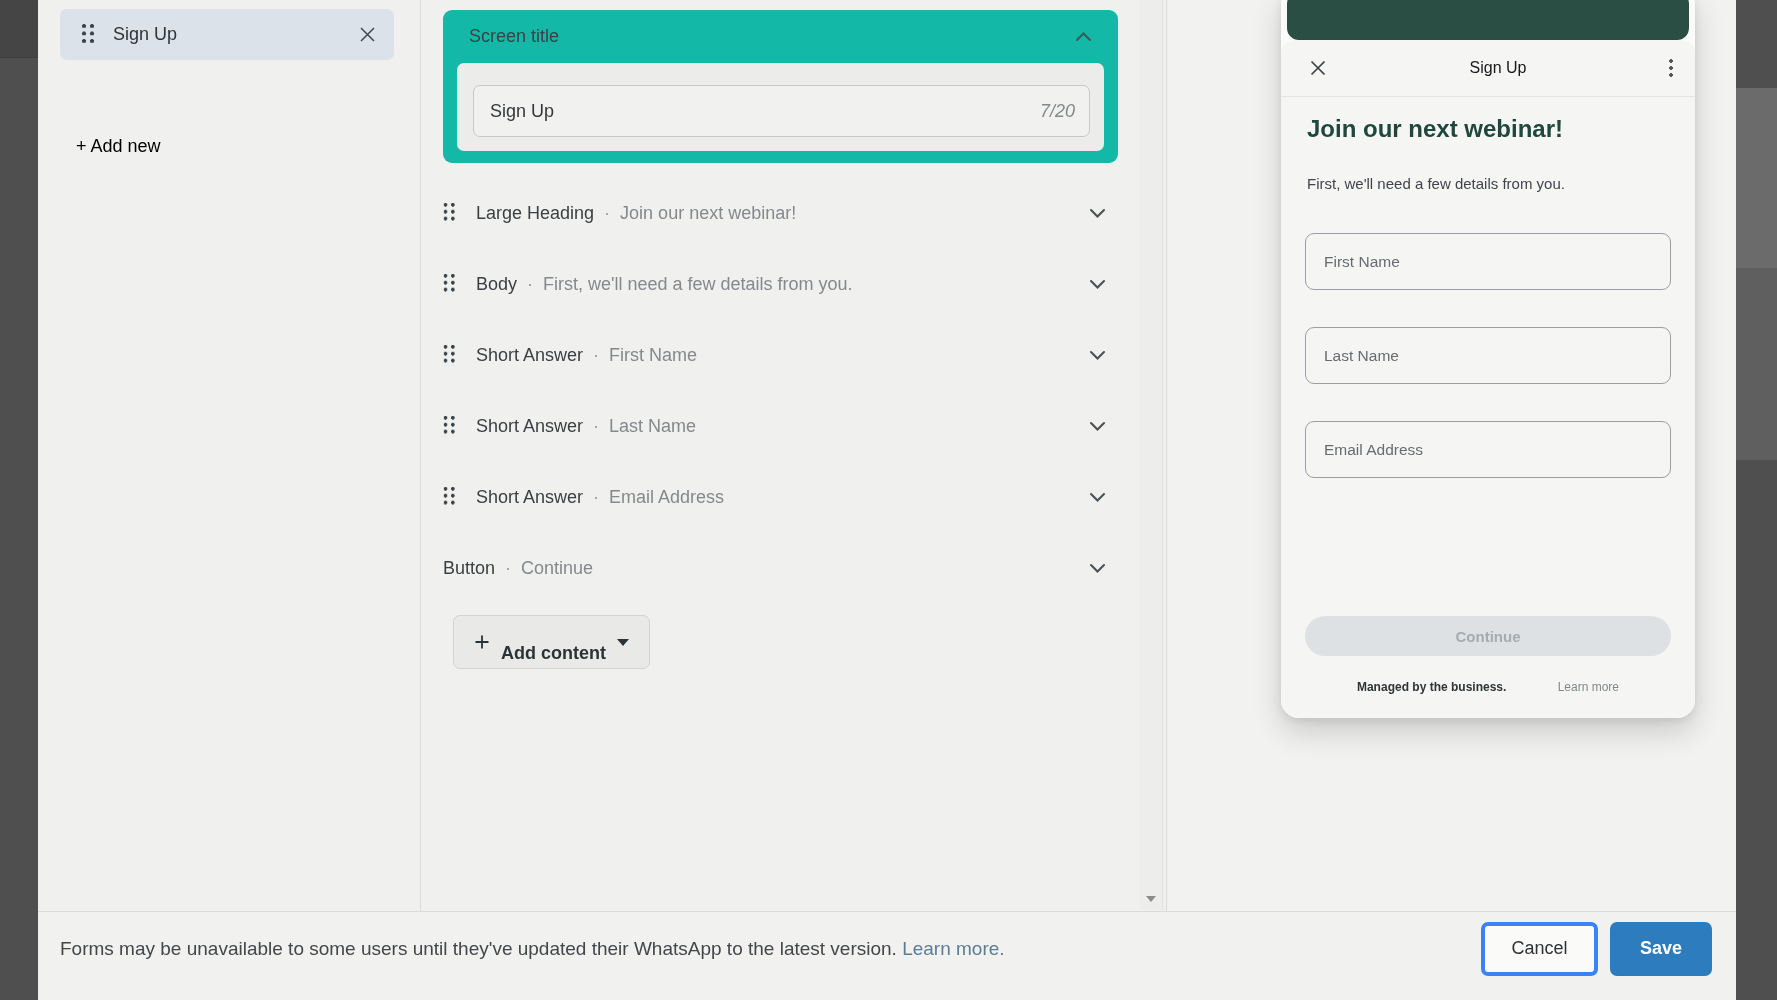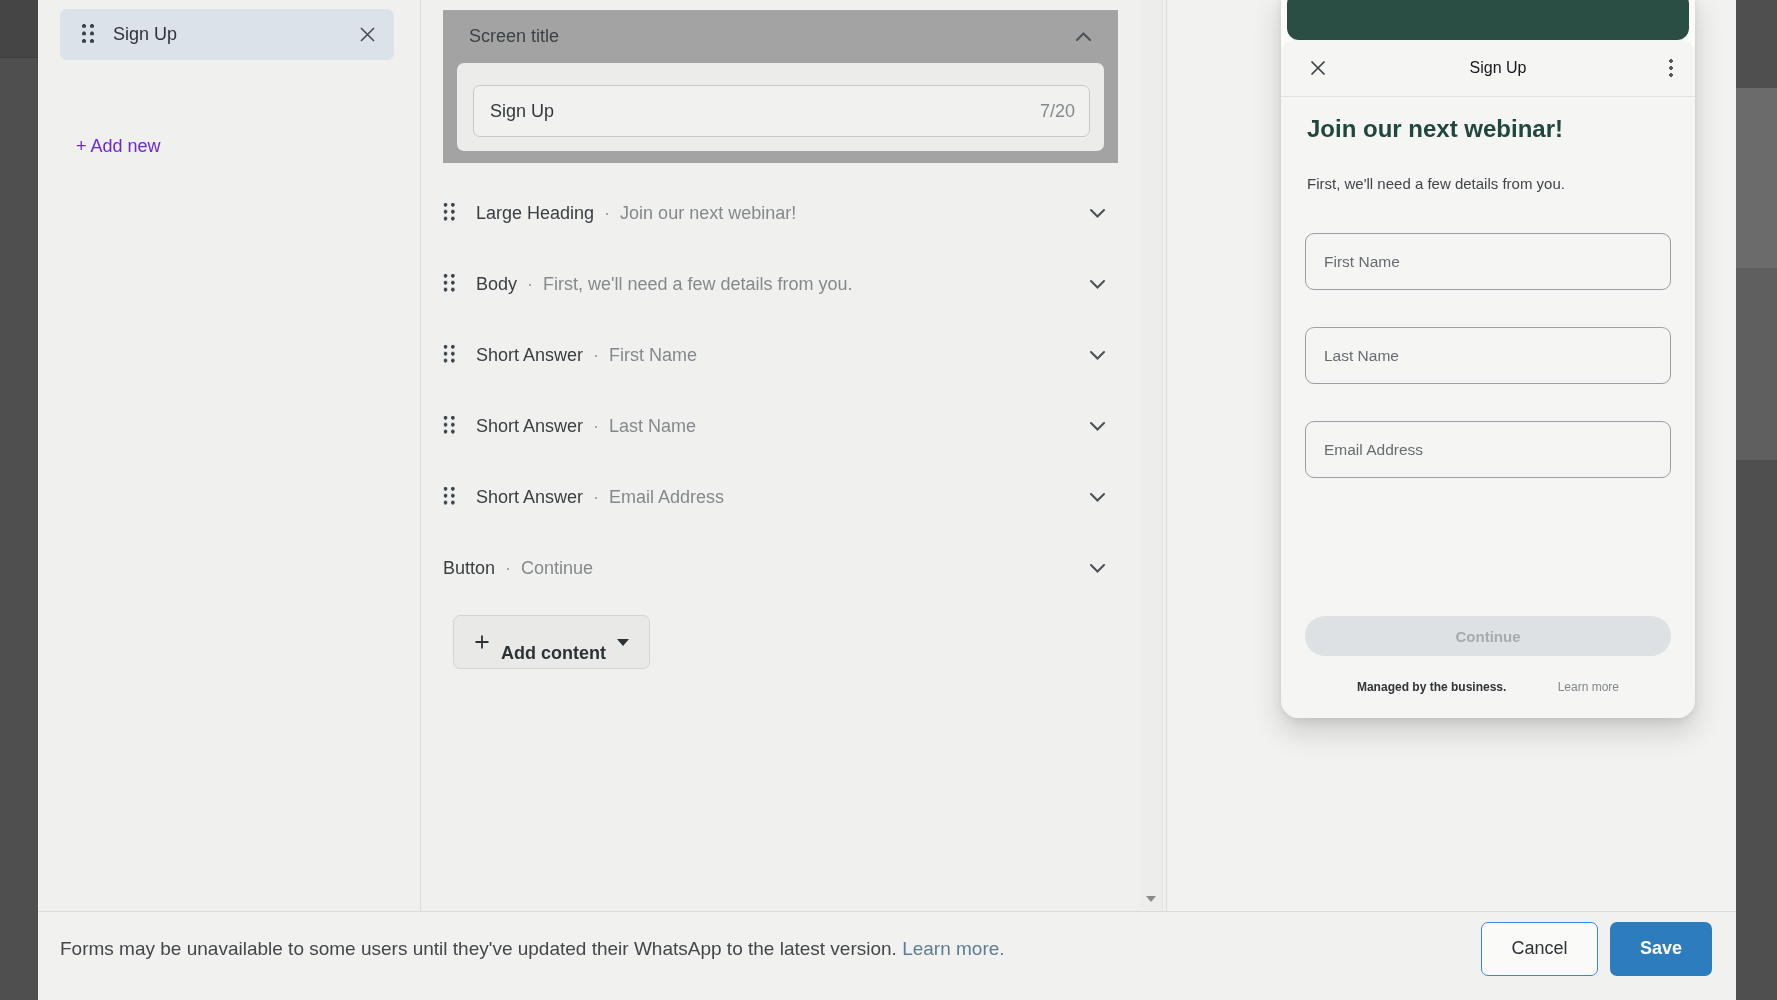--- a/index.html
+++ b/index.html
@@ -16,46 +16,46 @@
 
   
   .modal { position:absolute; left:38px; top:0; width:1698px; height:1000px; background:#f0f0ef; }
 
   
   .sidebar { position:absolute; left:0; top:0; width:383px; height:911px; border-right:1px solid #dcdcdb; }
   .screen-item { position:absolute; left:22px; width:334px; height:51px; border-radius:7px;
                  display:flex; align-items:center; padding:0 18px 0 22px; cursor:pointer; }
   .screen-item.selected { background:#dbe2e9; }
   .screen-item .label { font-size:18px; color:#2f3437; margin-left:16px; flex:1; }
-  .add-new { position:absolute; left:38px; top:136px; font-size:18px; color:#6d28d9; cursor:pointer; }
+  .add-new { position:absolute; left:38px; top:136px; font-size:18px; color:#000000; cursor:pointer; }
 
   
   .dots { width:15px; height:22px; flex:0 0 15px;
           background-image:radial-gradient(circle at 2px 2px,#39444a 1.9px,transparent 2.2px);
           background-size:8px 7.5px; background-repeat:repeat; }
   .dots.small { transform:scale(.92); }
 
   .xicon { width:18px; height:18px; display:flex; align-items:center; justify-content:center; cursor:pointer; }
 
   
   .editor { position:absolute; left:383px; top:0; width:746px; height:911px; border-right:1px solid #dcdcdb; }
   .scrolltrack { position:absolute; right:3px; top:0; bottom:1px; width:23px; background:#ededec; border-right:1px solid #e2e2e1; }
   .scroll-arrow { position:absolute; left:6px; bottom:8px; width:0; height:0;
                   border-left:5px solid transparent; border-right:5px solid transparent; border-top:6px solid #8b8b8b; }
 
-  .title-card { position:absolute; left:22px; top:10px; width:675px; height:153px; background:#a3a3a3; border-radius:0; }
+  .title-card { position:absolute; left:22px; top:10px; width:675px; height:153px; background:#14b8a6; border-radius:9px; }
   .title-head { height:53px; display:flex; align-items:center; padding:0 26px; }
   .title-head .thl { font-size:18px; color:#3a4247; flex:1; }
   .title-inner { position:absolute; left:14px; right:14px; top:53px; bottom:12px; background:#ececeb; border-radius:7px; }
   .title-input-wrap { position:absolute; left:16px; right:14px; top:22px; height:52px;
                       background:#f1f1f0; border:1px solid #c8c8c7; border-radius:7px;
                       display:flex; align-items:center; }
   .title-input-wrap input { flex:1; border:none; outline:none; background:transparent;
                             font-family:inherit; font-size:18px; color:#34383b; padding:0 0 0 16px; }
-  .char-count { font-size:18px; color:#85898c; padding-right:14px; }
+  .char-count { font-size:18px; color:#85898c; padding-right:14px;font-style:italic; }
 
   .rows { position:absolute; left:22px; top:195px; width:675px; }
   .crow { height:36px; margin-bottom:35px; display:flex; align-items:center; padding-right:12px; }
   .crow .dots { margin-right:18px; }
   .crow .ctype { font-size:18px; color:#3a3f42; white-space:nowrap; }
   .crow .csep { color:#9a9ea0; margin:0 10px; font-size:18px; }
   .crow .csep::before { content:"\00B7"; }
   .crow .cval { font-size:18px; color:#85898c; white-space:nowrap; flex:1; overflow:hidden; }
   .crow .chev { margin-left:12px; }
 
@@ -86,21 +86,21 @@
   .pfoot { position:absolute; left:0; right:0; top:640px; text-align:center; font-size:12px; }
   .pfoot .pf1 { color:#303436; font-weight:600; }
   .pfoot .pf2 { color:#83888c; margin-left:4px; cursor:pointer;padding-left:44px; }
 
   
   .footer { position:absolute; left:0; right:0; top:911px; height:89px; background:#f1f1f0;
             border-top:1px solid #dbdbda; display:flex; align-items:center; padding:0 24px 15px 22px; }
   .notice { font-size:19px; color:#43474a; flex:1; }
   .notice .nlink { color:#5d7d93; cursor:pointer; }
   .btn { height:54px; border-radius:7px; font-family:inherit; font-size:18px; cursor:pointer; }
-  .btn-cancel { width:117px; background:#fafaf9; border:1px solid #3b82f6; color:#2c3236; margin-right:12px; }
+  .btn-cancel { width:117px; background:#fafaf9; border:4px solid #3b82f6; color:#2c3236; margin-right:12px; }
   .btn-save { width:102px; background:#2d7cbe; border:none; color:#ffffff; font-weight:600; }
 
   svg { display:block; }
 </style>
 </head>
 <body>
 
 <div class="edge edge-left"></div>
 <div class="edge edge-right"></div>
 

